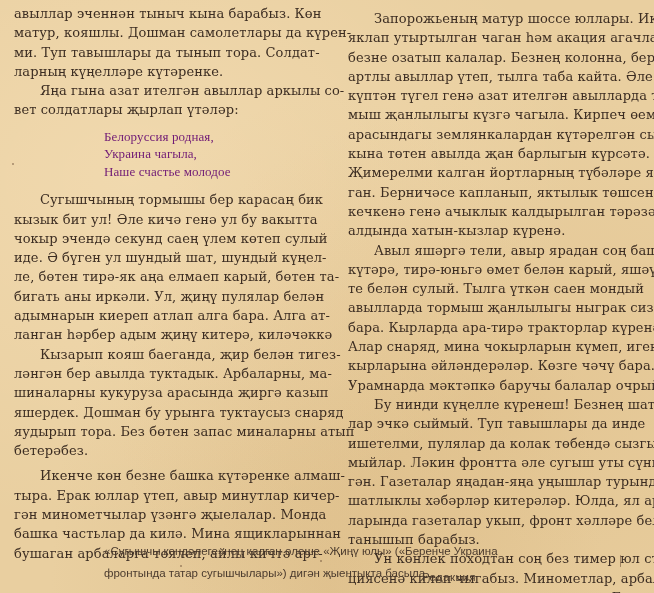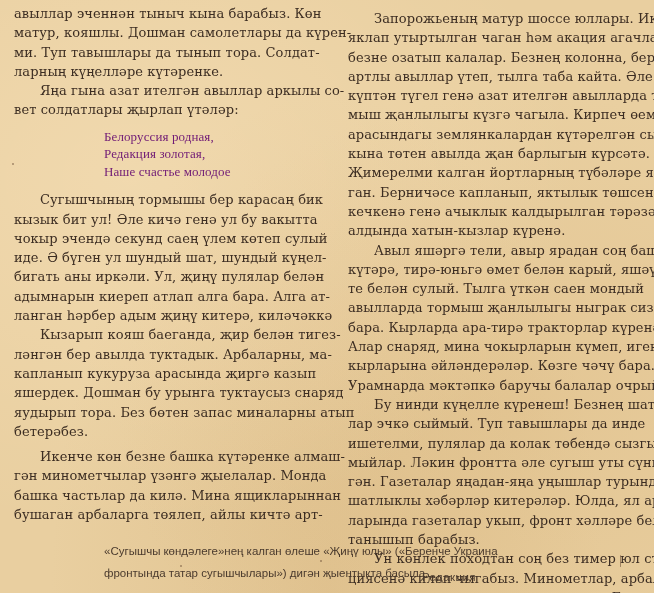--- a/index.html
+++ b/index.html
@@ -83,43 +83,45 @@
       <span class="line">ми. Туп тавышлары да тынып тора. Солдат-</span>
       <span class="line last">ларның күңелләре күтәренке.</span>
     </p>
     <p class="para">
       <span class="line" style="padding-left:26px">Яңа гына азат ителгән авыллар аркылы со-</span>
       <span class="line last">вет солдатлары җырлап үтәләр:</span>
     </p>
 
     <div class="poem">
       <span class="pline">Белоруссия родная,</span>
-      <span class="pline">Редакция золотая,</span>
+      <span class="pline">Украина чагыла,</span>
       <span class="pline">Наше счастье молодое</span>
     </div>
 
     <p class="para">
       <span class="line" style="padding-left:26px">Сугышчының тормышы бер карасаң бик</span>
       <span class="line">кызык бит ул! Әле кичә генә ул бу вакытта</span>
       <span class="line">чокыр эчендә секунд саең үлем көтеп сулый</span>
       <span class="line">иде. Ә бүген ул шундый шат, шундый күңел-</span>
+      <span class="line">ле, бөтен тирә-як аңа елмаеп карый, бөтен та-</span>
       <span class="line">бигать аны иркәли. Ул, җиңү пулялар белән</span>
       <span class="line">адымнарын киереп атлап алга бара. Алга ат-</span>
       <span class="line">ланган һәрбер адым җиңү китерә, киләчәккә</span>
     </p>
     <p class="para">
       <span class="line" style="padding-left:26px">Кызарып кояш баеганда, җир белән тигез-</span>
       <span class="line">ләнгән бер авылда туктадык. Арбаларны, ма-</span>
-      <span class="line">капланып кукуруза арасында җиргә казып</span>
+      <span class="line">шиналарны кукуруза арасында җиргә казып</span>
       <span class="line">яшердек. Дошман бу урынга туктаусыз снаряд</span>
       <span class="line">яудырып тора. Без бөтен запас миналарны атып</span>
       <span class="line last">бетерәбез.</span>
     </p>
     <p class="para gap">
       <span class="line" style="padding-left:26px">Икенче көн безне башка күтәренке алмаш-</span>
+      <span class="line">тыра. Ерак юллар үтеп, авыр минутлар кичер-</span>
       <span class="line">гән минометчылар үзәнгә җыелалар. Монда</span>
       <span class="line">башка частьлар да килә. Мина ящикларыннан</span>
       <span class="line">бушаган арбаларга төялеп, айлы кичтә арт-</span>
 
     </p>
   </div>
 
   <div class="col right">
     <p class="para">
       <span class="line" style="padding-left:26px">Запорожьеның матур шоссе юллары. Ике</span>

